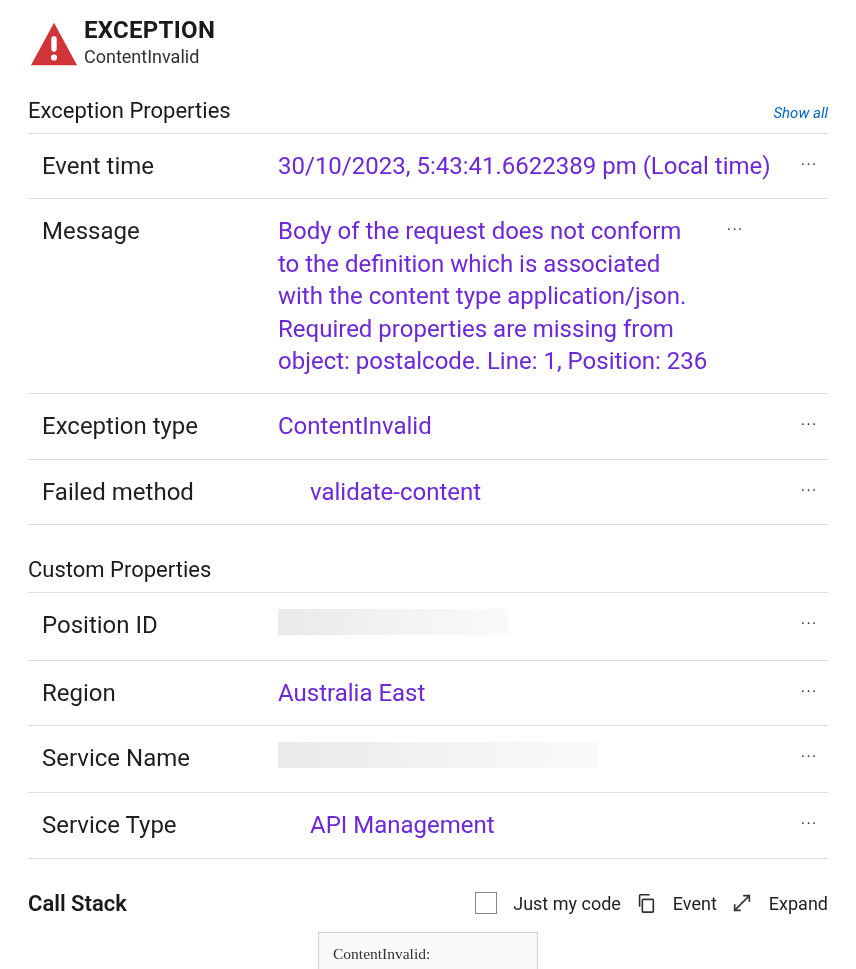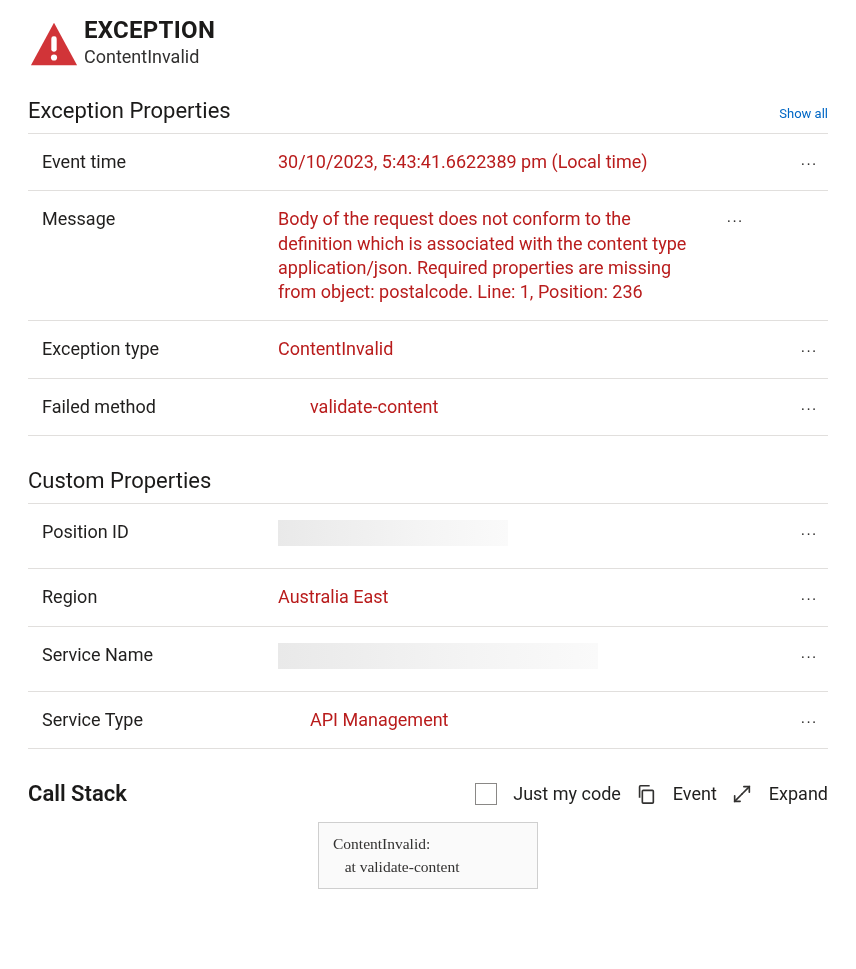--- a/index.html
+++ b/index.html
@@ -46,50 +46,51 @@
     justify-content: space-between;
     align-items: baseline;
     margin-bottom: 10px;
   }
   .section-head h2 {
     font-size: 22px;
     font-weight: 400;
   }
   .show-all-link {
     color: #0067c5;
-    font-size: 13px;
+    font-size: 15px;
     font-weight: 400;
     cursor: pointer;
     text-decoration: none;
+    font-style: italic;
   }
 
   
   .prop-list { width: 100%; }
   .prop-row {
     display: flex;
     align-items: flex-start;
     border-top: 1px solid #e1dfdd;
     padding: 16px 0 16px 0;
-    font-size: 18px;
+    font-size: 24px;
     line-height: 1.35;
   }
   .prop-row:last-child {
     border-bottom: 1px solid #e1dfdd;
     gap: 32px;
   }
   .prop-label {
     width: 250px;
     padding-left: 14px;
     flex-shrink: 0;
     color: #201f1e;
     font-weight: 400;
   }
   .prop-value {
     flex: 1;
-    color: #b91c1c;
+    color: #6d28d9;
     padding-right: 10px;
     word-wrap: break-word;
   }
   .prop-value.redacted .redacted-block {
     display: inline-block;
     height: 26px;
     background: linear-gradient(90deg, #e9e9e9 0%, #f4f4f4 60%, #fafafa 100%);
   }
   .prop-actions {
     width: 36px;

